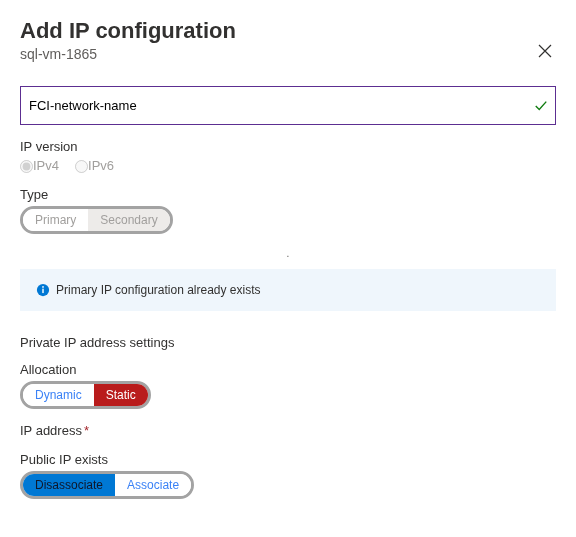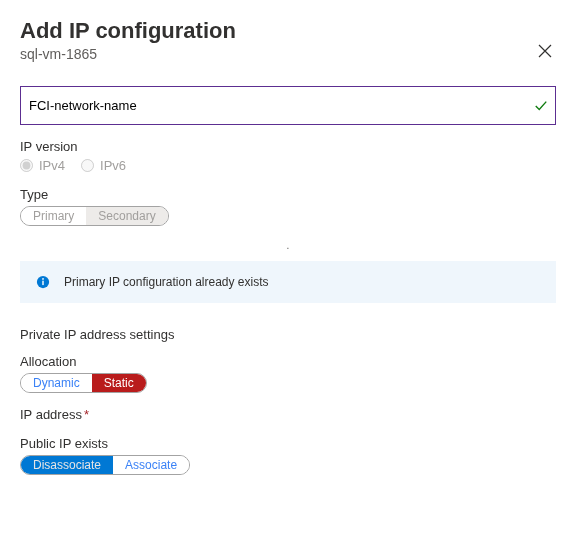--- a/index.html
+++ b/index.html
@@ -30,51 +30,51 @@
   .input-wrap { position: relative; }
   .input-purple { border: 1px solid #5c2e91; }
   .input-red { border: 1px solid #a4262c; }
   .check {
     position: absolute;
     right: 8px; top: 50%; transform: translateY(-50%);
     width: 14px; height: 14px;
     pointer-events: none;
   }
   .radio-group { display: flex; gap: 16px; align-items: center; }
-  .radio { display: flex; align-items: center; gap: 6px; color: #a19f9d; }
+  .radio { display: flex; align-items: flex-end; color: #a19f9d; }
   .radio input { margin: 0; }
   .radio.disabled { color: #a19f9d; }
   .radio.disabled input { accent-color: #a19f9d; }
   .pill-group {
     display: inline-flex;
-    border: 1px solid #a3a3a3;
+    border: 3px solid #a3a3a3;
     border-radius: 14px;
     overflow: hidden;
-    height: 20px;
+    height: 28px;
     align-items: center;
   }
   .pill {
     padding: 0 12px;
     font-size: 12px;
     line-height: 22px;
     cursor: pointer;
     user-select: none;
   }
   .pill.disabled { color: #a19f9d; background: #fff; }
   .pill.disabled-sel { color: #a19f9d; background: #edebe9; }
-  .pill.selected-blue { color: #e5e5e5; background: #0078d4; }
+  .pill.selected-blue { color: #0f172a; background: #0078d4; }
   .pill.selected-purple { color: #fff; background: #b91c1c; }
   .pill.plain { color: #3b82f6; background: #fff; }
   .note-box {
     background: #eff6fc;
     padding: 14px 16px;
     margin: 10px 0 24px 0;
     display: flex;
     align-items: center;
-    gap: 14px;
+    gap: 6px;
     font-size: 12px;
   }
   .info-icon {
     width: 14px; height: 14px; flex: 0 0 14px;
   }
   .section-title { font-size: 13px; color: #323130; margin: 6px 0 12px 0; }
   .dot { text-align: center; color: #605e5c; margin: 2px 0 6px 0; font-size: 10px; }
 </style>
 </head>
 <body>

